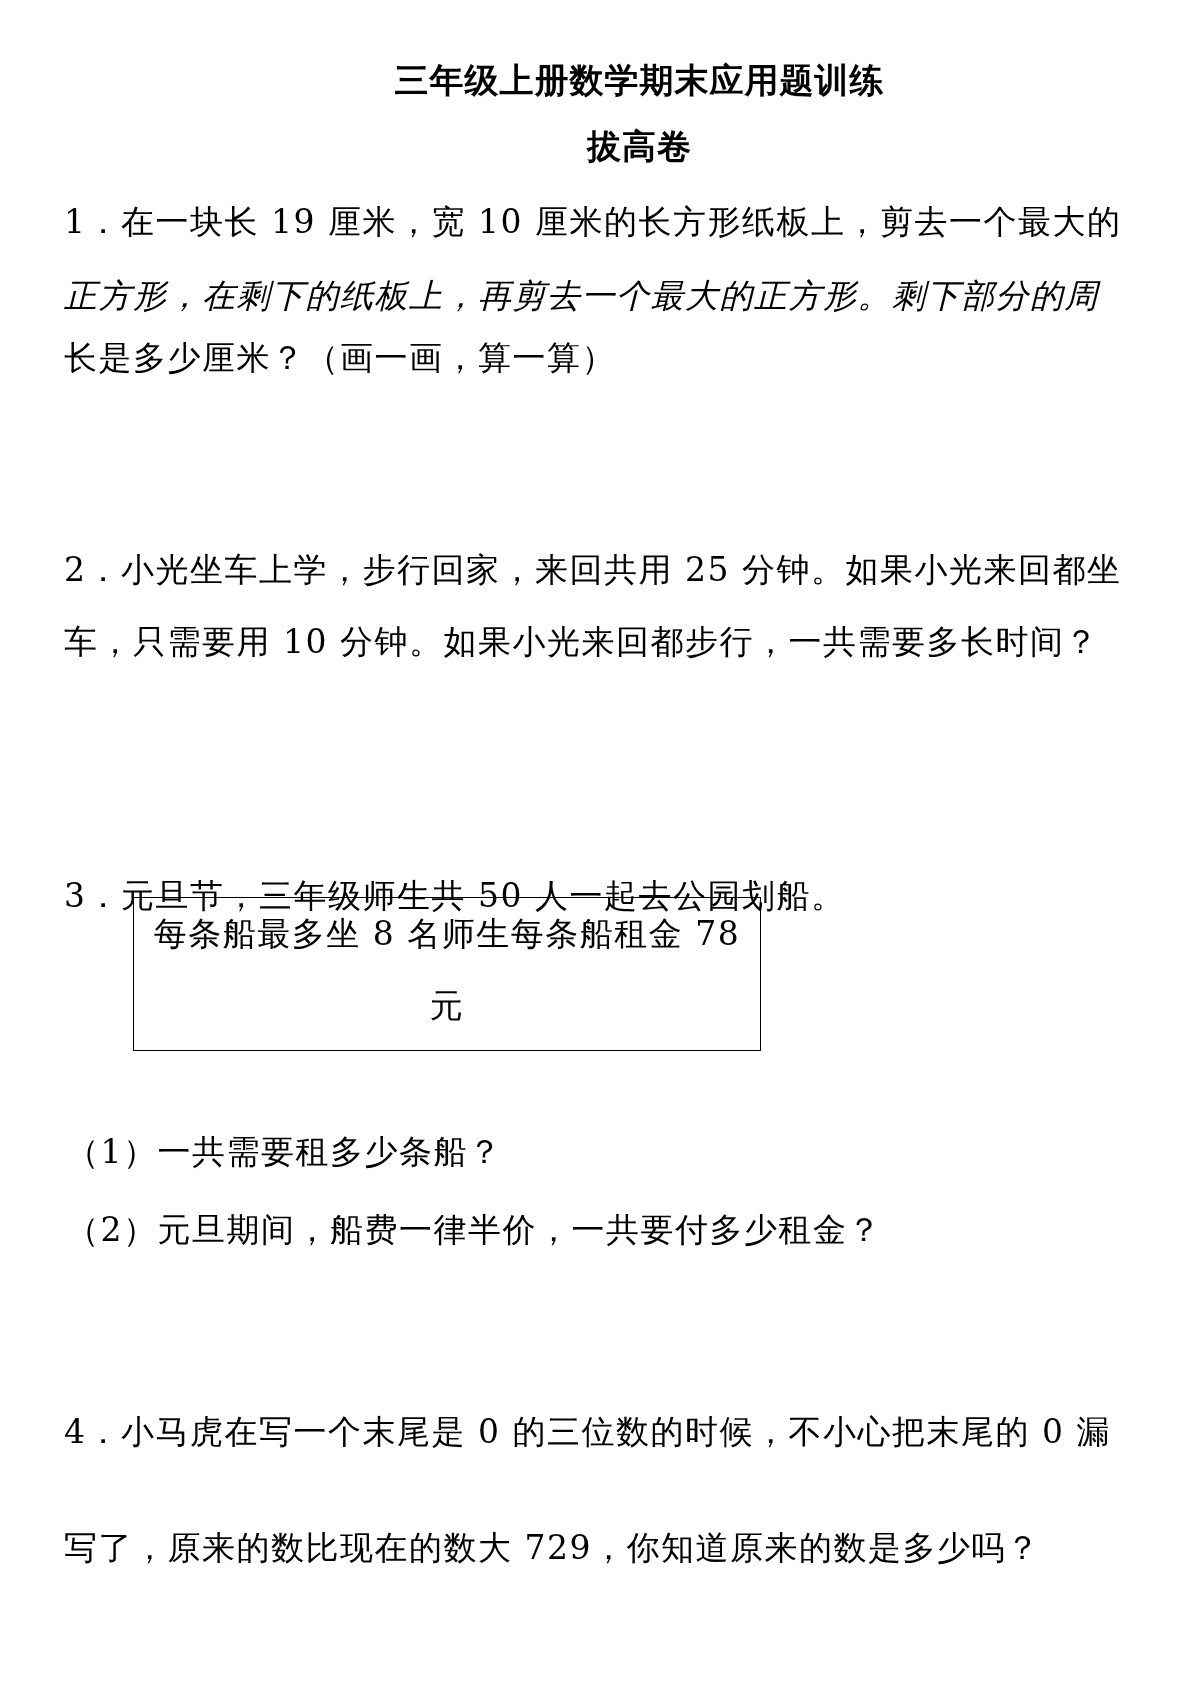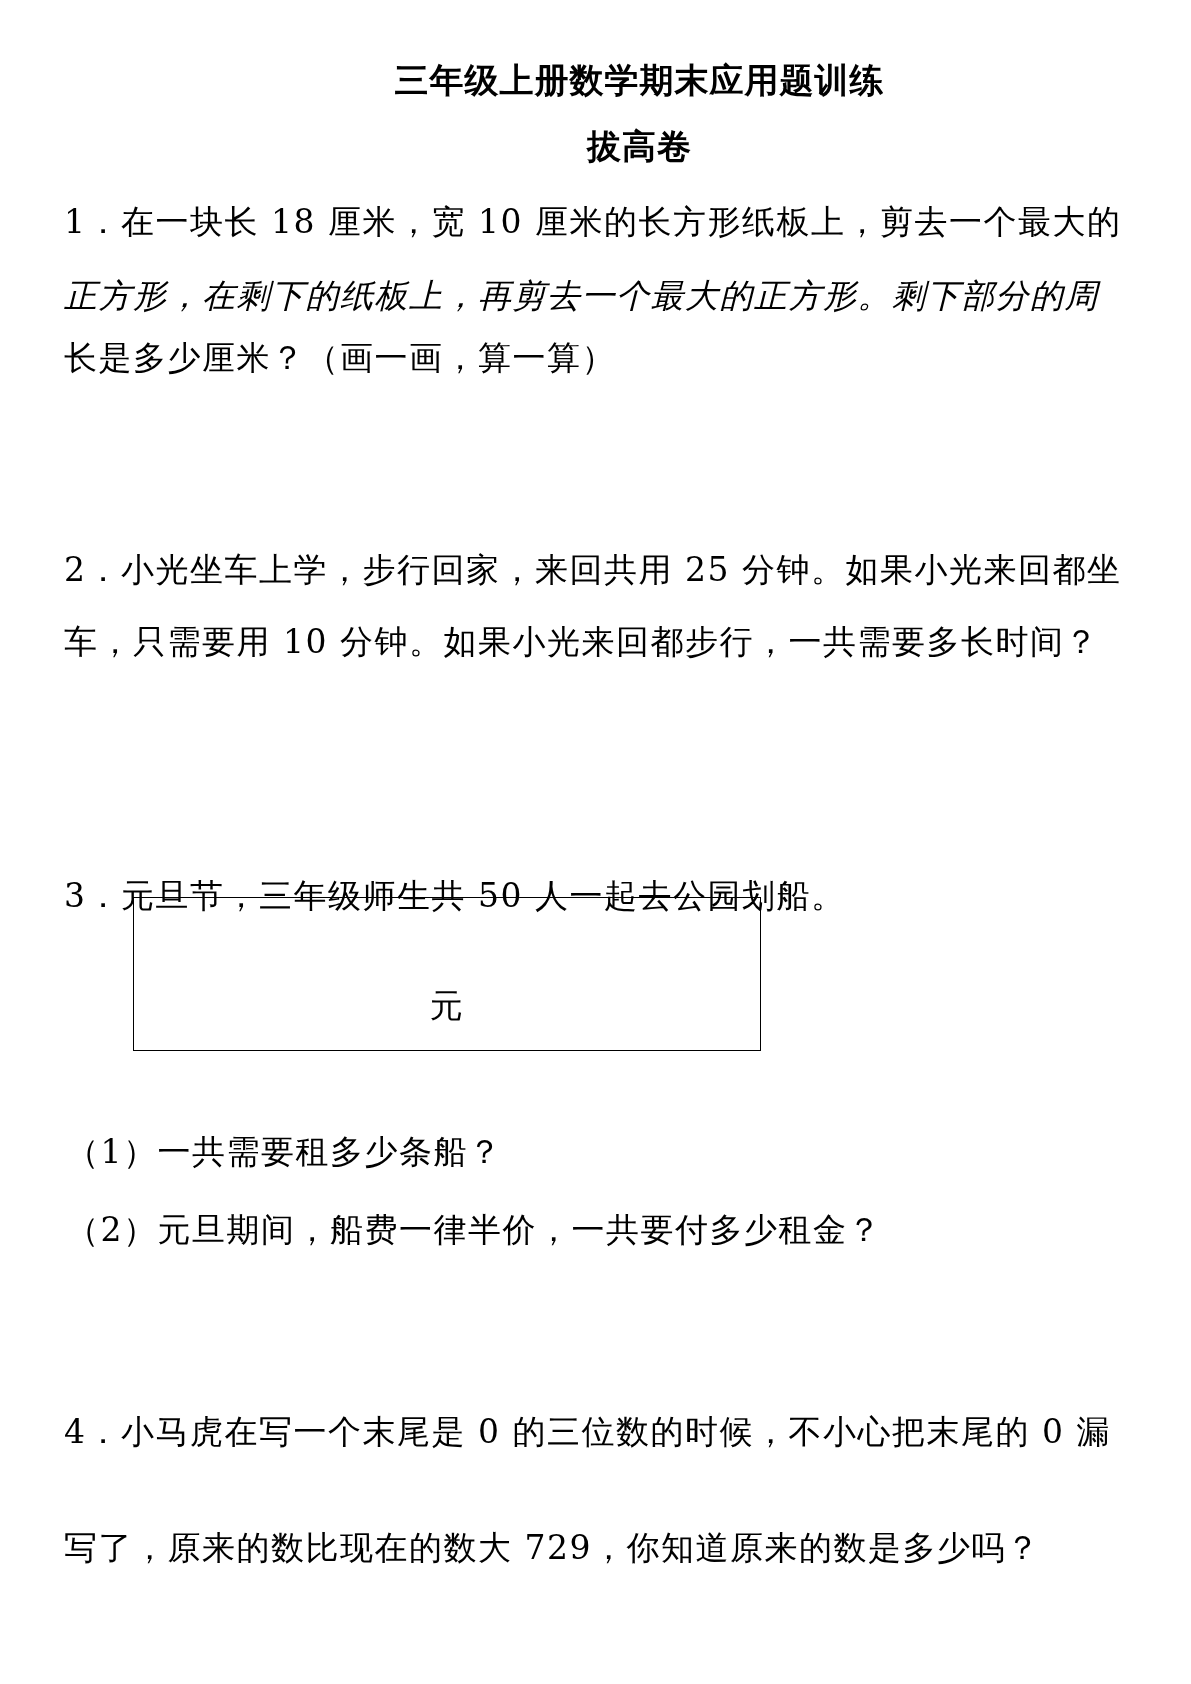--- a/index.html
+++ b/index.html
@@ -27,33 +27,34 @@
   }
 </style>
 </head>
 <body>
 
 <div>
   <div class="title" style="top:58px;">三年级上册数学期末应用题训练</div>
   <div class="title" style="top:124px;">拔高卷</div>
 
   <div>
-    <div class="line" style="top:200px;">1．在一块长 18 厘米，宽 10 厘米的长方形纸板上，剪去一个最大的</div>
+    <div class="line" style="top:200px;">1．在一块长 19 厘米，宽 10 厘米的长方形纸板上，剪去一个最大的</div>
     <div class="line" style="top:274px;font-style:italic;">正方形，在剩下的纸板上，再剪去一个最大的正方形。剩下部分的周</div>
     <div class="line" style="top:336px;">长是多少厘米？（画一画，算一算）</div>
   </div>
 
   <div>
     <div class="line" style="top:548px;">2．小光坐车上学，步行回家，来回共用 25 分钟。如果小光来回都坐</div>
     <div class="line" style="top:620px;">车，只需要用 10 分钟。如果小光来回都步行，一共需要多长时间？</div>
   </div>
 
   <div>
     <div class="line" style="top:830px;margin-top:44px;">3．元旦节，三年级师生共 50 人一起去公园划船。</div>
     <div class="box">
+      <div class="box-line" style="top:14px;">每条船最多坐 8 名师生每条船租金 78</div>
       <div class="box-line" style="top:86px;">元</div>
     </div>
     <div class="line" style="top:1130px; left:66px;">（1）一共需要租多少条船？</div>
     <div class="line" style="top:1198px; left:66px;margin-top:10px;">（2）元旦期间，船费一律半价，一共要付多少租金？</div>
   </div>
 
   <div>
     <div class="line" style="top:1410px;">4．小马虎在写一个末尾是 0 的三位数的时候，不小心把末尾的 0 漏</div>
     <div class="line" style="top:1482px;margin-top:44px;">写了，原来的数比现在的数大 729，你知道原来的数是多少吗？</div>
   </div>

